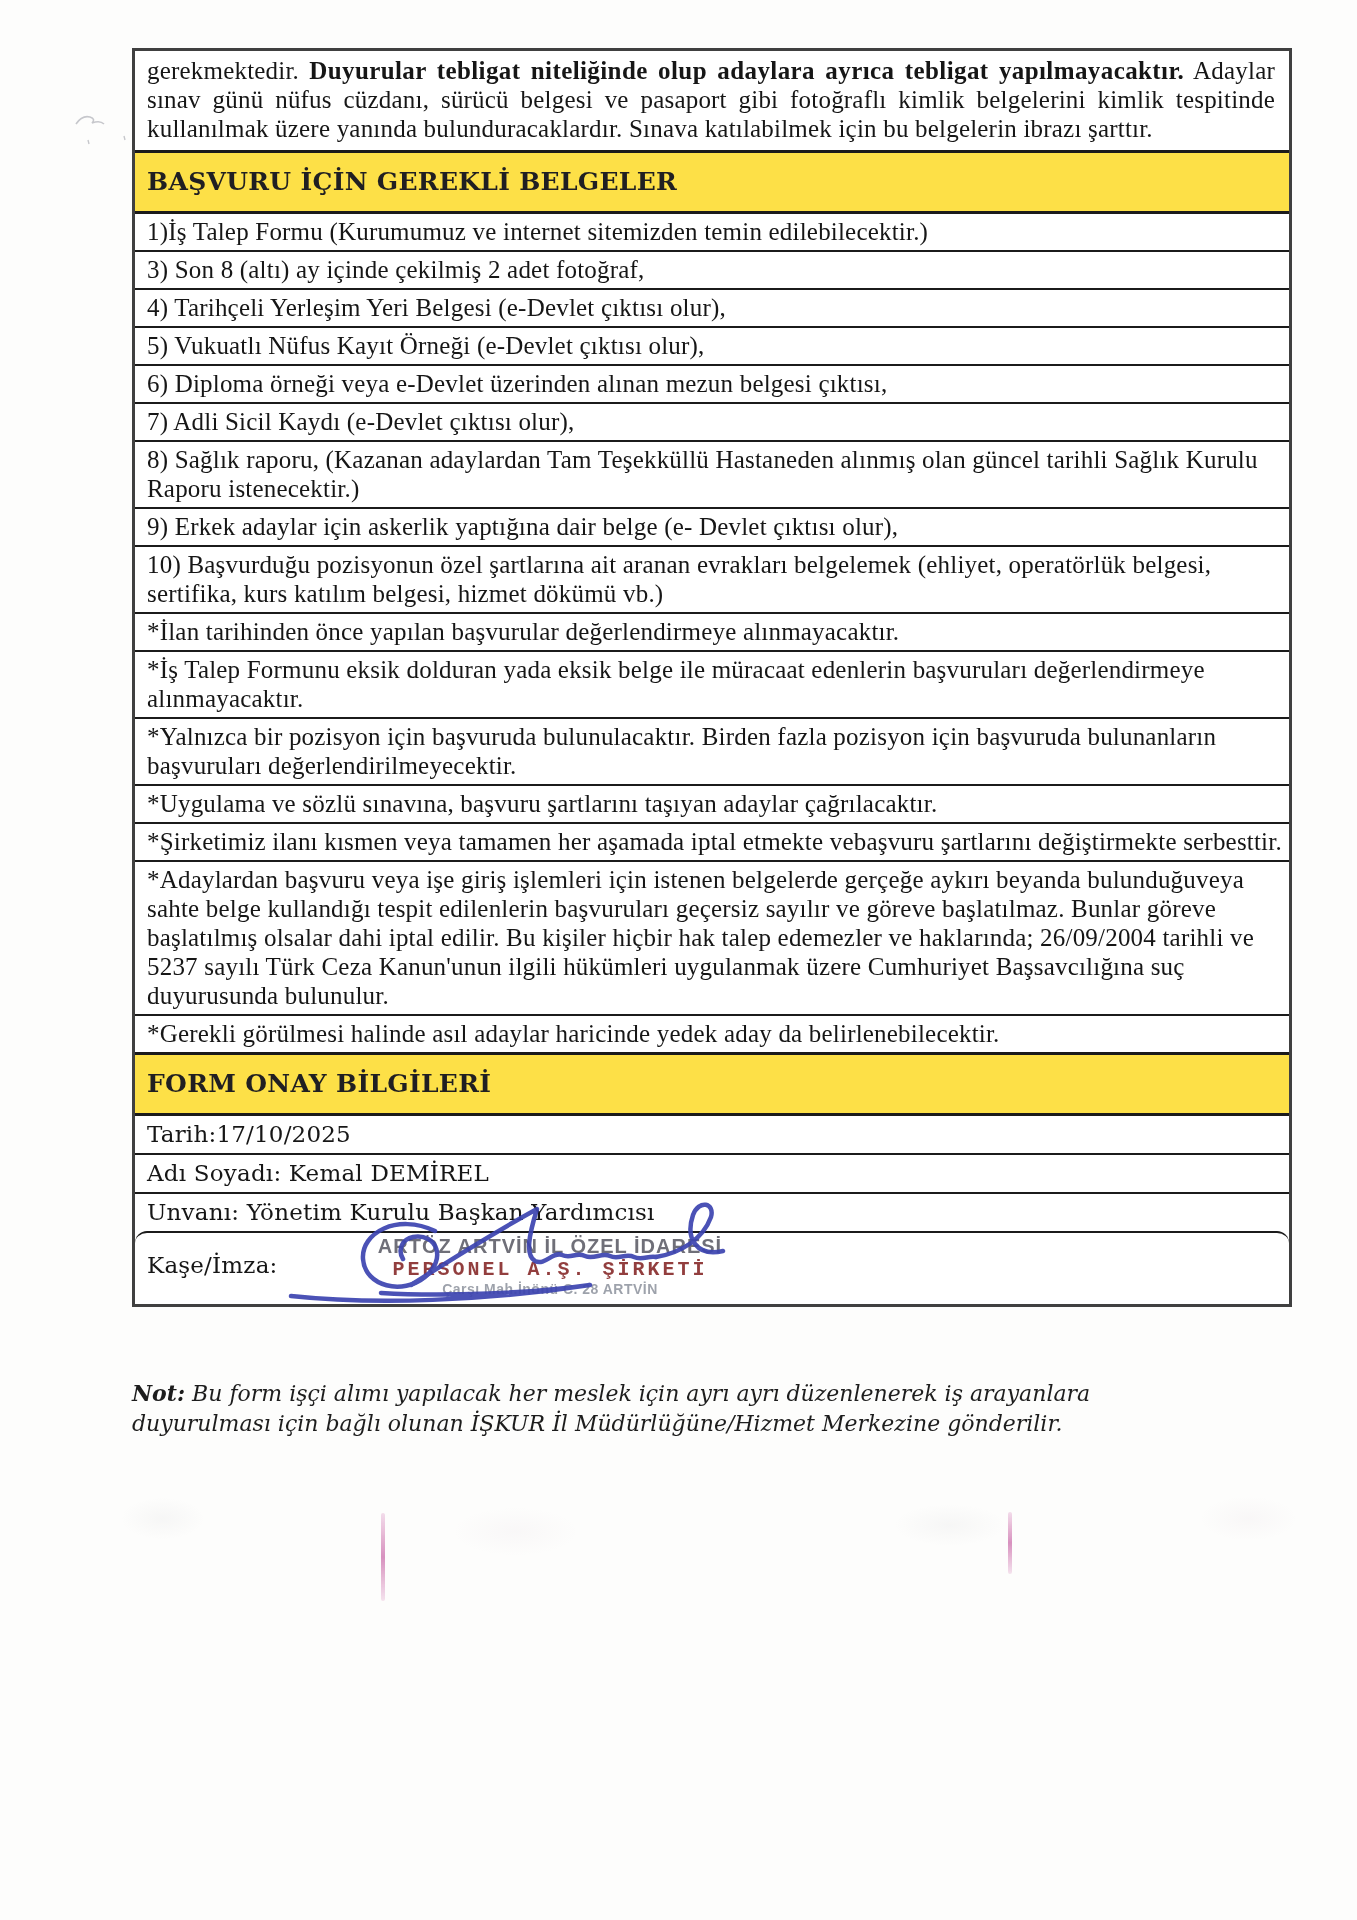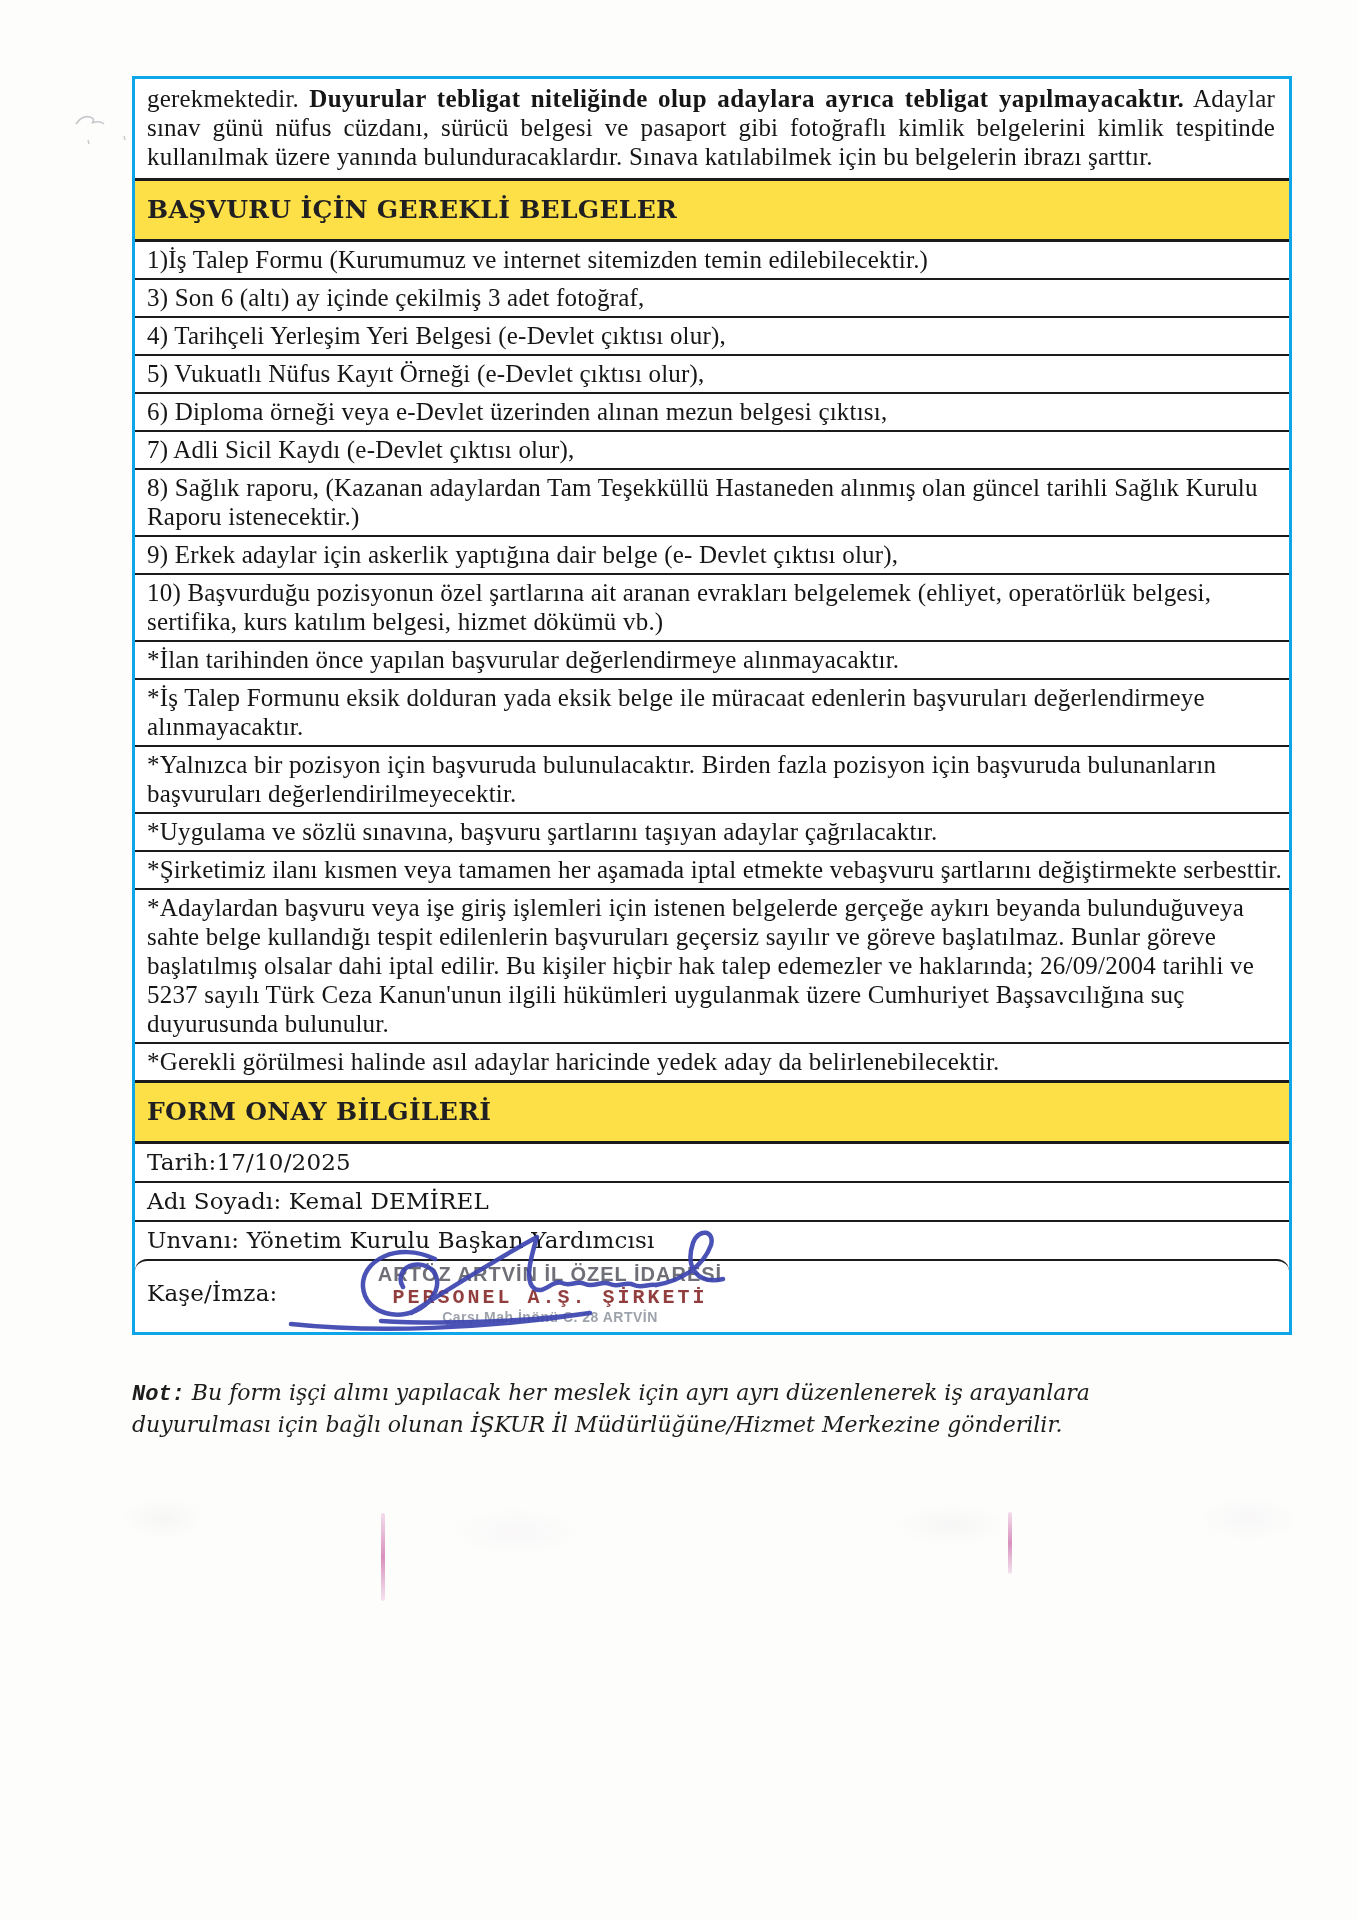--- a/index.html
+++ b/index.html
@@ -9,23 +9,23 @@
     font-family: "Liberation Serif", serif;
     color: #161616;
     position: relative;
     overflow: hidden;
   }
   .page { position: absolute; inset: 0; }
 
   
   .doc {
     position: absolute;
-    left: 132px; top: 76px;
+    left: 132px; top: 48px;
     width: 1160px;
-    border: 3px solid #0ea5e9;
+    border: 3px solid #404040;
     background: #fff;
     box-sizing: border-box;
   }
   .cell {
     padding: 3px 5px 4px 12px;
     font-size: 25px;
     line-height: 29px;
     border-top: 2px solid #1b1b1b;
     letter-spacing: 0.2px;
   }
@@ -95,21 +95,21 @@
   .note {
     position: absolute;
     left: 132px; top: 1356px;
     width: 1090px;
     font-family: "DejaVu Serif", serif;
     font-style: italic;
     font-size: 22px;
     line-height: 30px;
     color: #1d1d1d;
   }
-  .note b { font-style: italic; font-family: Liberation Mono, monospace; }
+  .note b { font-style: italic; }
 
   
   .pencil-mark { position: absolute; left: 58px; top: 92px; opacity: 0.8; }
   .streak {
     position: absolute; width: 4px; border-radius: 2px;
     background: linear-gradient(to bottom, rgba(214,124,182,0.25), rgba(191,74,150,0.6), rgba(214,124,182,0.2));
     filter: blur(0.4px);
   }
   .streak-a { left: 381px; top: 1513px; height: 88px; }
   .streak-b { left: 1008px; top: 1512px; height: 62px; }
@@ -137,21 +137,21 @@
   <div class="streak streak-b"></div>
   <div class="streak streak-c"></div>
 
   <div class="doc">
 
     <div class="cell intro"><span>gerekmektedir.</span> <b>Duyurular tebligat niteliğinde olup adaylara ayrıca tebligat yapılmayacaktır.</b> <span>Adaylar sınav günü nüfus cüzdanı, sürücü belgesi ve pasaport gibi fotoğraflı kimlik belgelerini kimlik tespitinde kullanılmak üzere yanında bulunduracaklardır. Sınava katılabilmek için bu belgelerin ibrazı şarttır.</span></div>
 
     <div class="band"><span>BAŞVURU İÇİN GEREKLİ BELGELER</span></div>
 
     <div class="cell after-band">1)İş Talep Formu (Kurumumuz ve internet sitemizden temin edilebilecektir.)</div>
-    <div class="cell">3) Son 6 (altı) ay içinde çekilmiş 3 adet fotoğraf,</div>
+    <div class="cell">3) Son 8 (altı) ay içinde çekilmiş 2 adet fotoğraf,</div>
     <div class="cell">4) Tarihçeli Yerleşim Yeri Belgesi (e-Devlet çıktısı olur),</div>
     <div class="cell">5) Vukuatlı Nüfus Kayıt Örneği (e-Devlet çıktısı olur),</div>
     <div class="cell">6) Diploma örneği veya e-Devlet üzerinden alınan mezun belgesi çıktısı,</div>
     <div class="cell">7) Adli Sicil Kaydı (e-Devlet çıktısı olur),</div>
     <div class="cell">8) Sağlık raporu, (Kazanan adaylardan Tam Teşekküllü Hastaneden alınmış olan güncel tarihli Sağlık Kurulu Raporu istenecektir.)</div>
     <div class="cell">9) Erkek adaylar için askerlik yaptığına dair belge (e- Devlet çıktısı olur),</div>
     <div class="cell">10) Başvurduğu pozisyonun özel şartlarına ait aranan evrakları belgelemek (ehliyet, operatörlük belgesi, sertifika, kurs katılım belgesi, hizmet dökümü vb.)</div>
     <div class="cell">*İlan tarihinden önce yapılan başvurular değerlendirmeye alınmayacaktır.</div>
     <div class="cell">*İş Talep Formunu eksik dolduran yada eksik belge ile müracaat edenlerin başvuruları değerlendirmeye alınmayacaktır.</div>
     <div class="cell">*Yalnızca bir pozisyon için başvuruda bulunulacaktır. Birden fazla pozisyon için başvuruda bulunanların başvuruları değerlendirilmeyecektir.</div>

